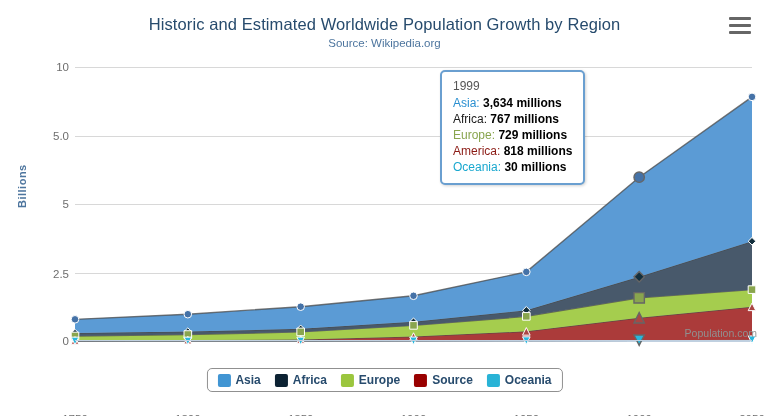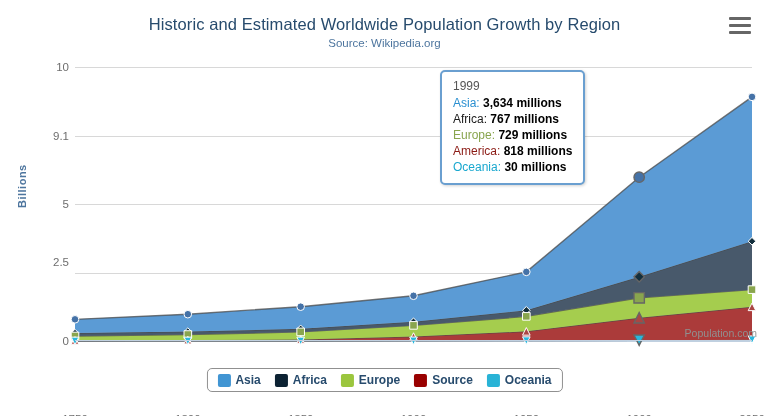--- a/index.html
+++ b/index.html
@@ -149,23 +149,23 @@
           <polygon points="225.67,277.75 229.47,270.15 221.87,270.15" fill="#29b7de" stroke="#ffffff" stroke-width="1"></polygon>
           <polygon points="338.50,277.64 342.30,270.04 334.70,270.04" fill="#29b7de" stroke="#ffffff" stroke-width="1"></polygon>
           <polygon points="451.33,277.44 455.13,269.84 447.53,269.84" fill="#29b7de" stroke="#ffffff" stroke-width="1"></polygon>
           <polygon points="564.17,278.38 569.37,267.98 558.97,267.98" fill="#29b7de" stroke="#666666" stroke-width="1.4"></polygon>
           <polygon points="677.00,276.54 680.80,268.94 673.20,268.94" fill="#29b7de" stroke="#ffffff" stroke-width="1"></polygon>
         </g>
       </svg>
     <div class="axis-line"></div>
     <div id="ylabels">
         <div class="ylab" style="top: 274px;">0</div>
-        <div class="ylab" style="top: 195px; text-align: right;">2.5</div>
+        <div class="ylab" style="top: 207px; text-align: right;">2.5</div>
         <div class="ylab" style="top: 137px;">5</div>
-        <div class="ylab" style="top: 68.5px;">9.1</div>
+        <div class="ylab" style="top: 68.5px;">5.0</div>
         <div class="ylab" style="top: 0px;">10</div>
       </div>
     <div id="xlabels">
         <div class="xlab" style="left: 0px;">1750</div>
         <div class="xlab" style="left: 112.8px;">1800</div>
         <div class="xlab" style="left: 225.7px;">1850</div>
         <div class="xlab" style="left: 338.5px;">1900</div>
         <div class="xlab" style="left: 451.3px;">1950</div>
         <div class="xlab" style="left: 564.2px;">1999</div>
         <div class="xlab" style="left: 677px;">2050</div>

